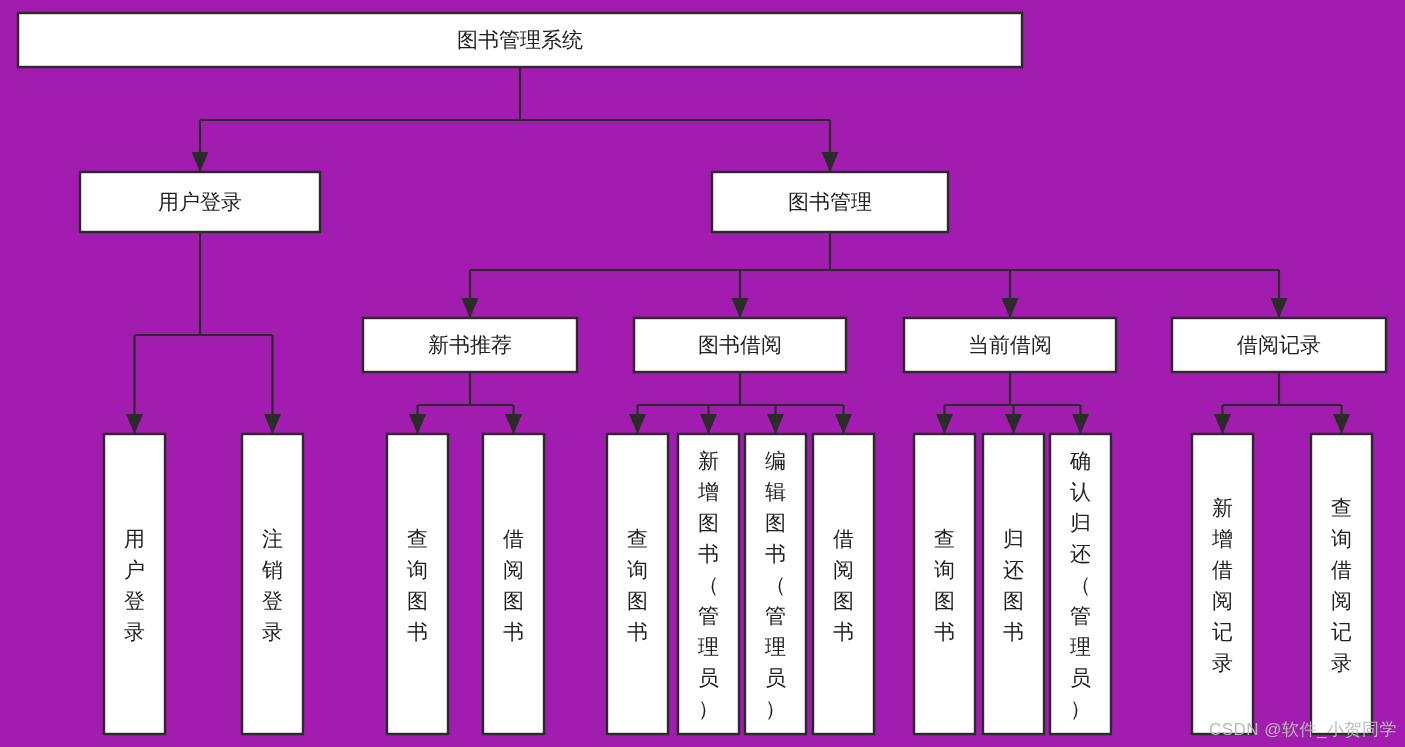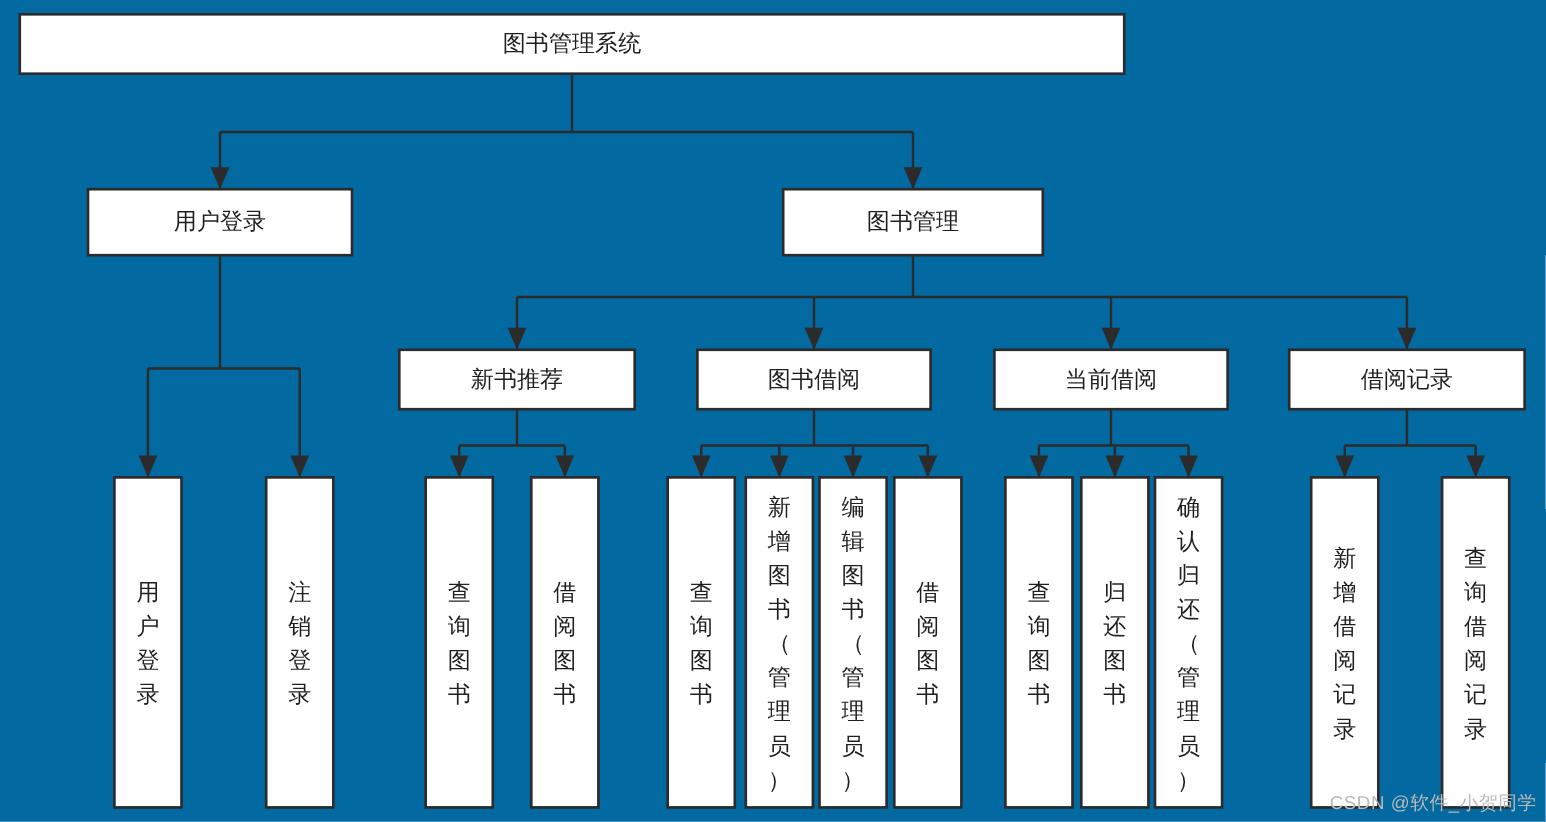--- a/index.html
+++ b/index.html
@@ -11,21 +11,21 @@
   body {
     width: 1405px;
     height: 747px;
     font-family: "Liberation Sans", "DejaVu Sans", sans-serif;
     overflow: hidden;
   }
   #diagram-root {
     position: relative;
     width: 1405px;
     height: 747px;
-    background: #0369a1;
+    background: #a21caf;
   }
   svg#tree-svg {
     position: absolute;
     left: 0;
     top: 0;
     width: 1405px;
     height: 747px;
     display: block;
   }
   .node-box {

